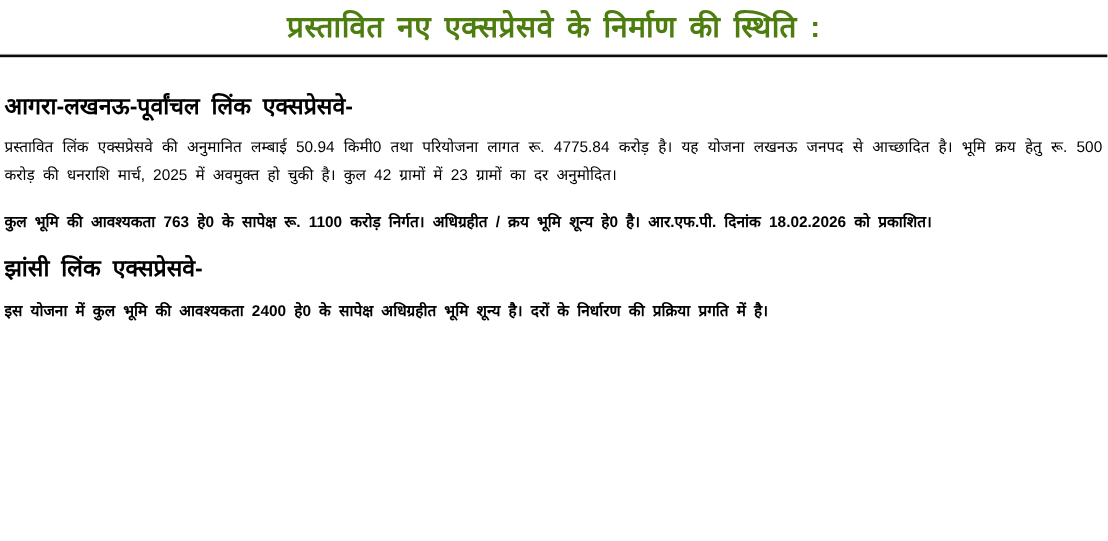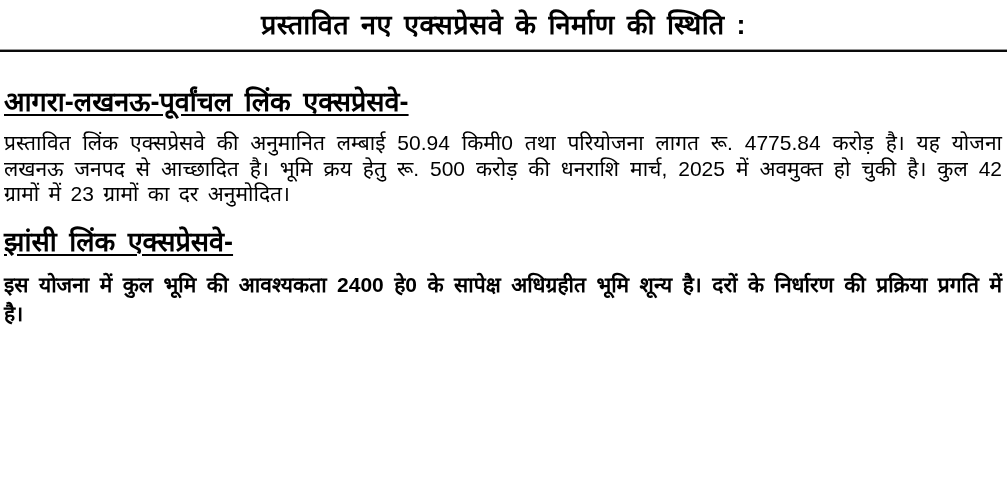--- a/index.html
+++ b/index.html
@@ -31,62 +31,62 @@
     height: 0;
     border-top: 1px solid #969696;
     border-bottom: 2px solid #0a0a0a;
     margin: 0;
     width: 100%;
   }
   .content {
     padding: 0 5px 0 4px;
   }
   .section-heading {
-    font-size: 27px;
+    font-size: 21px;
     font-weight: 700;
-    text-decoration: underline;
     text-underline-offset: 3px;
     margin: 0 0 11px 0;
     word-spacing: 5px;
   }
   .section-heading.first {
     margin-top: 30px;
   }
   .section-heading.second {
     margin-top: 13px;
   }
   .para {
-    font-size: 21px;
+    font-size: 14px;
     line-height: 25.5px;
     text-align: justify;
     margin: 0 0 15px 0;
     word-spacing: 3.5px;
   }
   .para.bold {
     font-weight: 700;
     line-height: 29px;
     margin-bottom: 13px;
   }
 </style>
 </head>
 <body>
 
 <div class="page">
 
-  <h1 class="doc-title" style="color: #000000;">प्रस्तावित नए एक्सप्रेसवे के निर्माण की स्थिति :</h1>
+  <h1 class="doc-title" style="color: #4d7c0f;">प्रस्तावित नए एक्सप्रेसवे के निर्माण की स्थिति :</h1>
 
   <div class="title-rule" style="border-top-color: rgb(150, 150, 150); border-bottom-color: rgb(10, 10, 10);"></div>
 
   <div class="content">
 
     <section>
       <h2 class="section-heading first">आगरा-लखनऊ-पूर्वांचल लिंक एक्सप्रेसवे-</h2>
 
       <p class="para">प्रस्तावित लिंक एक्सप्रेसवे की अनुमानित लम्बाई 50.94 किमी0 तथा परियोजना लागत रू. 4775.84 करोड़ है। यह योजना लखनऊ जनपद से आच्छादित है। भूमि क्रय हेतु रू. 500 करोड़ की धनराशि मार्च, 2025 में अवमुक्त हो चुकी है। कुल 42 ग्रामों में 23 ग्रामों का दर अनुमोदित।</p>
 
+      <p class="para bold">कुल भूमि की आवश्यकता 763 हे0 के सापेक्ष रू. 1100 करोड़ निर्गत। अधिग्रहीत / क्रय भूमि शून्य हे0 है। आर.एफ.पी. दिनांक 18.02.2026 को प्रकाशित।</p>
     </section>
 
     <section>
       <h2 class="section-heading second">झांसी लिंक एक्सप्रेसवे-</h2>
 
 
       <p class="para bold">इस योजना में कुल भूमि की आवश्यकता 2400 हे0 के सापेक्ष अधिग्रहीत भूमि शून्य है। दरों के निर्धारण की प्रक्रिया प्रगति में है।</p>
     </section>
 
   </div>

